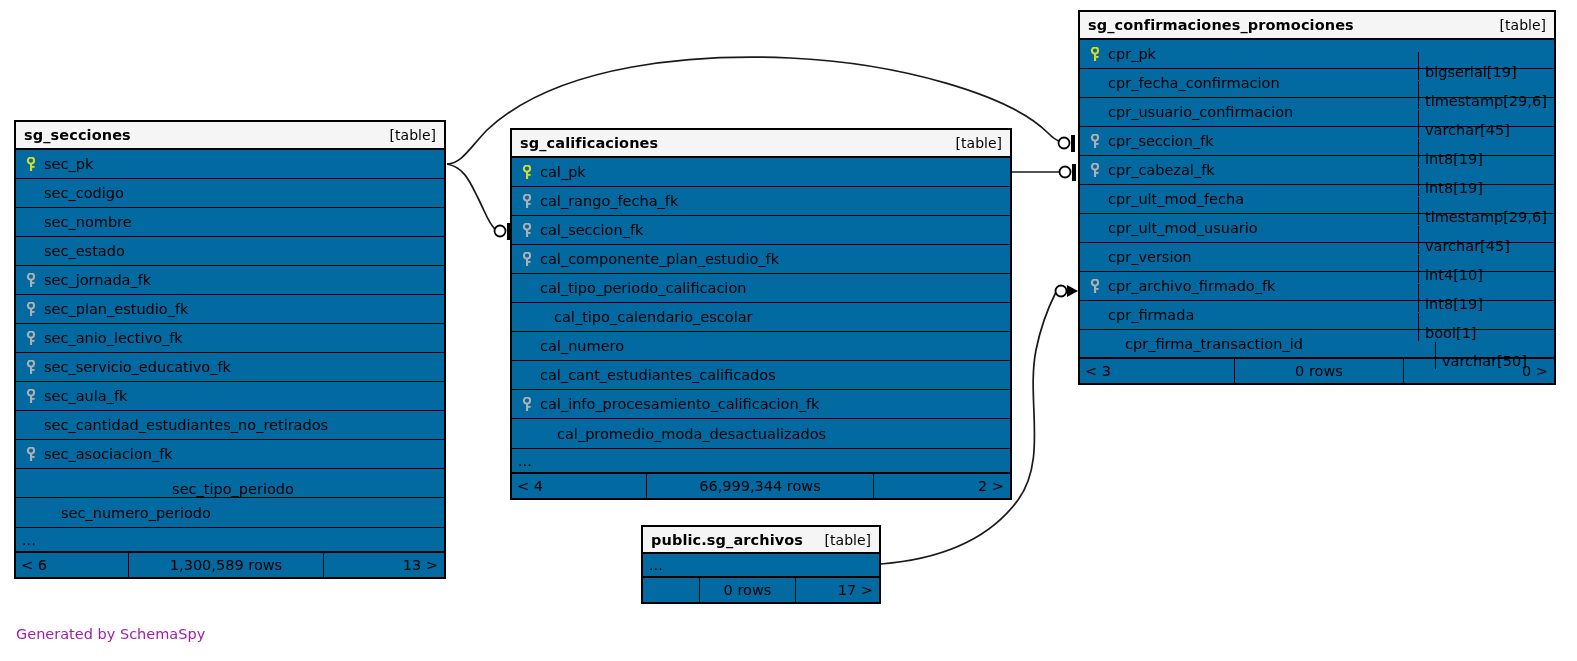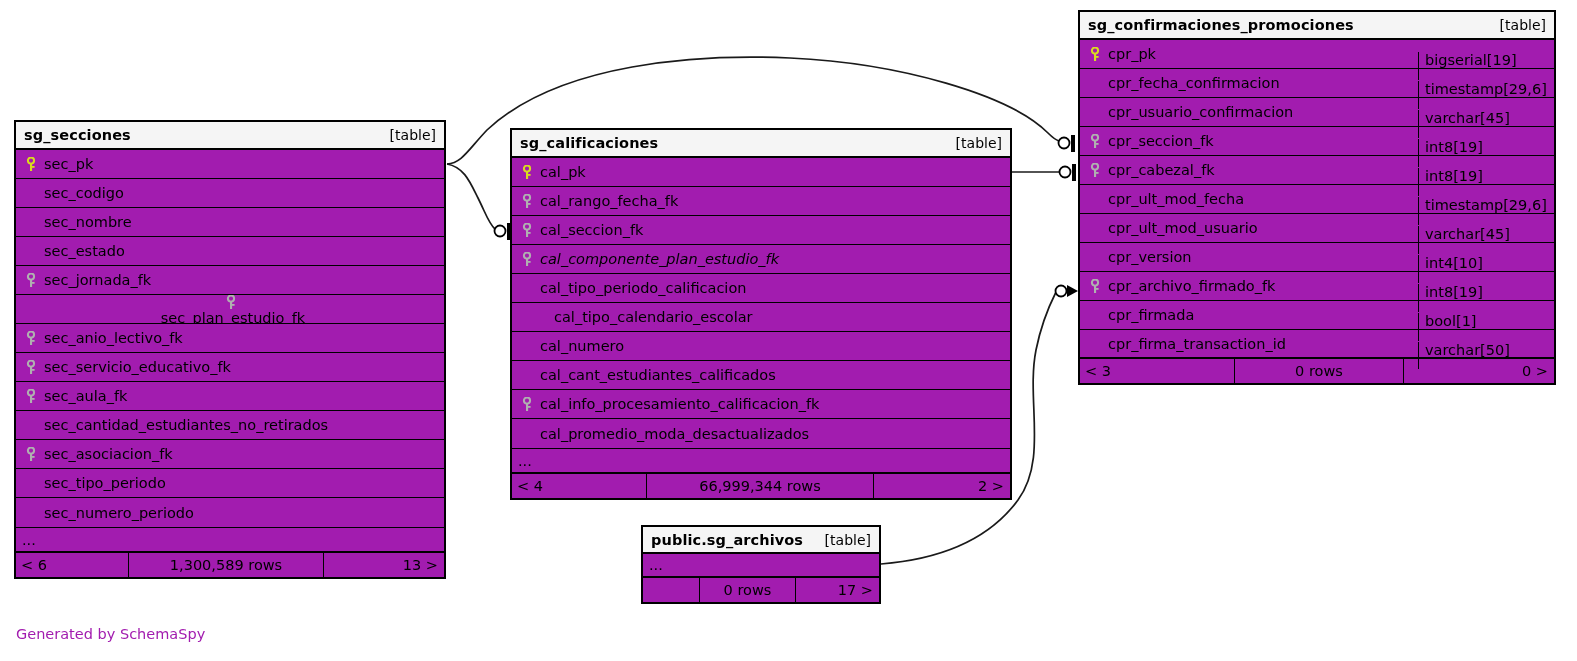--- a/index.html
+++ b/index.html
@@ -22,21 +22,21 @@
     top: 0;
     width: 1577px;
     height: 661px;
     pointer-events: none;
   }
 
   .table-box {
     position: absolute;
     box-sizing: border-box;
     border: 2px solid #000000;
-    background: #a21caf;
+    background: #0369a1;
     z-index: 5;
   }
 
   .tbl-header {
     display: flex;
     align-items: center;
     justify-content: space-between;
     box-sizing: border-box;
     background: #f5f5f5;
     border-bottom: 2px solid #000000;
@@ -62,34 +62,35 @@
   .col-row {
     display: flex;
     align-items: center;
     box-sizing: border-box;
     border-bottom: 1.5px solid #000000;
     height: 29px;
     position: relative;
   }
   .col-row:last-child {
     border-bottom: none;
+    padding-left: 17px;
   }
 
   .col-namecell {
     display: flex;
     align-items: center;
     box-sizing: border-box;
     flex: 0 0 auto;
     padding-left: 6px;
     height: 100%;
     overflow: hidden;
   }
   .col-typecell {
     display: flex;
-    align-items: flex-start;
+    align-items: flex-end;
     box-sizing: border-box;
     flex: 1 1 auto;
     border-left: 1.5px solid #000000;
     padding-left: 6px;
     height: 100%;
     white-space: nowrap;
     margin-top: 24px;
   }
 
   .keyslot {
@@ -221,93 +222,93 @@
               <circle cx="5" cy="3.6" r="3.1" fill="none" stroke="#b0b0b0" stroke-width="2"></circle>
               <rect x="4" y="6" width="2.1" height="8" fill="#b0b0b0"></rect>
               <rect x="6" y="9" width="2.6" height="1.8" fill="#b0b0b0"></rect>
             </svg>
         </span>
         <span class="col-label">sec_jornada_fk</span>
       </div>
     </div>
 
     <div class="col-row">
+      <div class="col-namecell" style="width:100%;">
+        <span class="keyslot">
+          <svg width="10" height="15" viewBox="0 0 10 15">
+              <circle cx="5" cy="3.6" r="3.1" fill="none" stroke="#b0b0b0" stroke-width="2"></circle>
+              <rect x="4" y="6" width="2.1" height="8" fill="#b0b0b0"></rect>
+              <rect x="6" y="9" width="2.6" height="1.8" fill="#b0b0b0"></rect>
+            </svg>
+        </span>
+        <span class="col-label">sec_plan_estudio_fk</span>
+      </div>
+    </div>
+
+    <div class="col-row">
+      <div class="col-namecell" style="width:100%;">
+        <span class="keyslot">
+          <svg width="10" height="15" viewBox="0 0 10 15">
+              <circle cx="5" cy="3.6" r="3.1" fill="none" stroke="#b0b0b0" stroke-width="2"></circle>
+              <rect x="4" y="6" width="2.1" height="8" fill="#b0b0b0"></rect>
+              <rect x="6" y="9" width="2.6" height="1.8" fill="#b0b0b0"></rect>
+            </svg>
+        </span>
+        <span class="col-label">sec_anio_lectivo_fk</span>
+      </div>
+    </div>
+
+    <div class="col-row">
+      <div class="col-namecell" style="width:100%;">
+        <span class="keyslot">
+          <svg width="10" height="15" viewBox="0 0 10 15">
+              <circle cx="5" cy="3.6" r="3.1" fill="none" stroke="#b0b0b0" stroke-width="2"></circle>
+              <rect x="4" y="6" width="2.1" height="8" fill="#b0b0b0"></rect>
+              <rect x="6" y="9" width="2.6" height="1.8" fill="#b0b0b0"></rect>
+            </svg>
+        </span>
+        <span class="col-label">sec_servicio_educativo_fk</span>
+      </div>
+    </div>
+
+    <div class="col-row">
+      <div class="col-namecell" style="width:100%;">
+        <span class="keyslot">
+          <svg width="10" height="15" viewBox="0 0 10 15">
+              <circle cx="5" cy="3.6" r="3.1" fill="none" stroke="#b0b0b0" stroke-width="2"></circle>
+              <rect x="4" y="6" width="2.1" height="8" fill="#b0b0b0"></rect>
+              <rect x="6" y="9" width="2.6" height="1.8" fill="#b0b0b0"></rect>
+            </svg>
+        </span>
+        <span class="col-label">sec_aula_fk</span>
+      </div>
+    </div>
+
+    <div class="col-row">
+      <div class="col-namecell" style="width:100%;">
+        <span class="keyslot"></span>
+        <span class="col-label">sec_cantidad_estudiantes_no_retirados</span>
+      </div>
+    </div>
+
+    <div class="col-row">
+      <div class="col-namecell" style="width:100%;">
+        <span class="keyslot">
+          <svg width="10" height="15" viewBox="0 0 10 15">
+              <circle cx="5" cy="3.6" r="3.1" fill="none" stroke="#b0b0b0" stroke-width="2"></circle>
+              <rect x="4" y="6" width="2.1" height="8" fill="#b0b0b0"></rect>
+              <rect x="6" y="9" width="2.6" height="1.8" fill="#b0b0b0"></rect>
+            </svg>
+        </span>
+        <span class="col-label">sec_asociacion_fk</span>
+      </div>
+    </div>
+
+    <div class="col-row">
       <div class="col-namecell" style="width:100%;flex-direction:column;">
-        <span class="keyslot">
-          <svg width="10" height="15" viewBox="0 0 10 15">
-              <circle cx="5" cy="3.6" r="3.1" fill="none" stroke="#b0b0b0" stroke-width="2"></circle>
-              <rect x="4" y="6" width="2.1" height="8" fill="#b0b0b0"></rect>
-              <rect x="6" y="9" width="2.6" height="1.8" fill="#b0b0b0"></rect>
-            </svg>
-        </span>
-        <span class="col-label">sec_plan_estudio_fk</span>
-      </div>
-    </div>
-
-    <div class="col-row">
-      <div class="col-namecell" style="width:100%;">
-        <span class="keyslot">
-          <svg width="10" height="15" viewBox="0 0 10 15">
-              <circle cx="5" cy="3.6" r="3.1" fill="none" stroke="#b0b0b0" stroke-width="2"></circle>
-              <rect x="4" y="6" width="2.1" height="8" fill="#b0b0b0"></rect>
-              <rect x="6" y="9" width="2.6" height="1.8" fill="#b0b0b0"></rect>
-            </svg>
-        </span>
-        <span class="col-label">sec_anio_lectivo_fk</span>
-      </div>
-    </div>
-
-    <div class="col-row">
-      <div class="col-namecell" style="width:100%;">
-        <span class="keyslot">
-          <svg width="10" height="15" viewBox="0 0 10 15">
-              <circle cx="5" cy="3.6" r="3.1" fill="none" stroke="#b0b0b0" stroke-width="2"></circle>
-              <rect x="4" y="6" width="2.1" height="8" fill="#b0b0b0"></rect>
-              <rect x="6" y="9" width="2.6" height="1.8" fill="#b0b0b0"></rect>
-            </svg>
-        </span>
-        <span class="col-label">sec_servicio_educativo_fk</span>
-      </div>
-    </div>
-
-    <div class="col-row">
-      <div class="col-namecell" style="width:100%;">
-        <span class="keyslot">
-          <svg width="10" height="15" viewBox="0 0 10 15">
-              <circle cx="5" cy="3.6" r="3.1" fill="none" stroke="#b0b0b0" stroke-width="2"></circle>
-              <rect x="4" y="6" width="2.1" height="8" fill="#b0b0b0"></rect>
-              <rect x="6" y="9" width="2.6" height="1.8" fill="#b0b0b0"></rect>
-            </svg>
-        </span>
-        <span class="col-label">sec_aula_fk</span>
-      </div>
-    </div>
-
-    <div class="col-row">
-      <div class="col-namecell" style="width:100%;">
-        <span class="keyslot"></span>
-        <span class="col-label">sec_cantidad_estudiantes_no_retirados</span>
-      </div>
-    </div>
-
-    <div class="col-row">
-      <div class="col-namecell" style="width:100%;">
-        <span class="keyslot">
-          <svg width="10" height="15" viewBox="0 0 10 15">
-              <circle cx="5" cy="3.6" r="3.1" fill="none" stroke="#b0b0b0" stroke-width="2"></circle>
-              <rect x="4" y="6" width="2.1" height="8" fill="#b0b0b0"></rect>
-              <rect x="6" y="9" width="2.6" height="1.8" fill="#b0b0b0"></rect>
-            </svg>
-        </span>
-        <span class="col-label">sec_asociacion_fk</span>
-      </div>
-    </div>
-
-    <div class="col-row">
-      <div class="col-namecell" style="width:100%;">
         <span class="keyslot"></span>
         <span class="col-label">sec_tipo_periodo</span>
       </div>
     </div>
 
     <div class="col-row" style="border-bottom:none;">
       <div class="col-namecell" style="width:100%;">
         <span class="keyslot"></span>
         <span class="col-label">sec_numero_periodo</span>
       </div>
@@ -363,21 +364,21 @@
               <circle cx="5" cy="3.6" r="3.1" fill="none" stroke="#b0b0b0" stroke-width="2"></circle>
               <rect x="4" y="6" width="2.1" height="8" fill="#b0b0b0"></rect>
               <rect x="6" y="9" width="2.6" height="1.8" fill="#b0b0b0"></rect>
             </svg>
         </span>
         <span class="col-label">cal_seccion_fk</span>
       </div>
     </div>
 
     <div class="col-row">
-      <div class="col-namecell" style="width:100%;font-style:italic;">
+      <div class="col-namecell" style="width:100%;">
         <span class="keyslot">
           <svg width="10" height="15" viewBox="0 0 10 15">
               <circle cx="5" cy="3.6" r="3.1" fill="none" stroke="#b0b0b0" stroke-width="2"></circle>
               <rect x="4" y="6" width="2.1" height="8" fill="#b0b0b0"></rect>
               <rect x="6" y="9" width="2.6" height="1.8" fill="#b0b0b0"></rect>
             </svg>
         </span>
         <span class="col-label">cal_componente_plan_estudio_fk</span>
       </div>
     </div>

